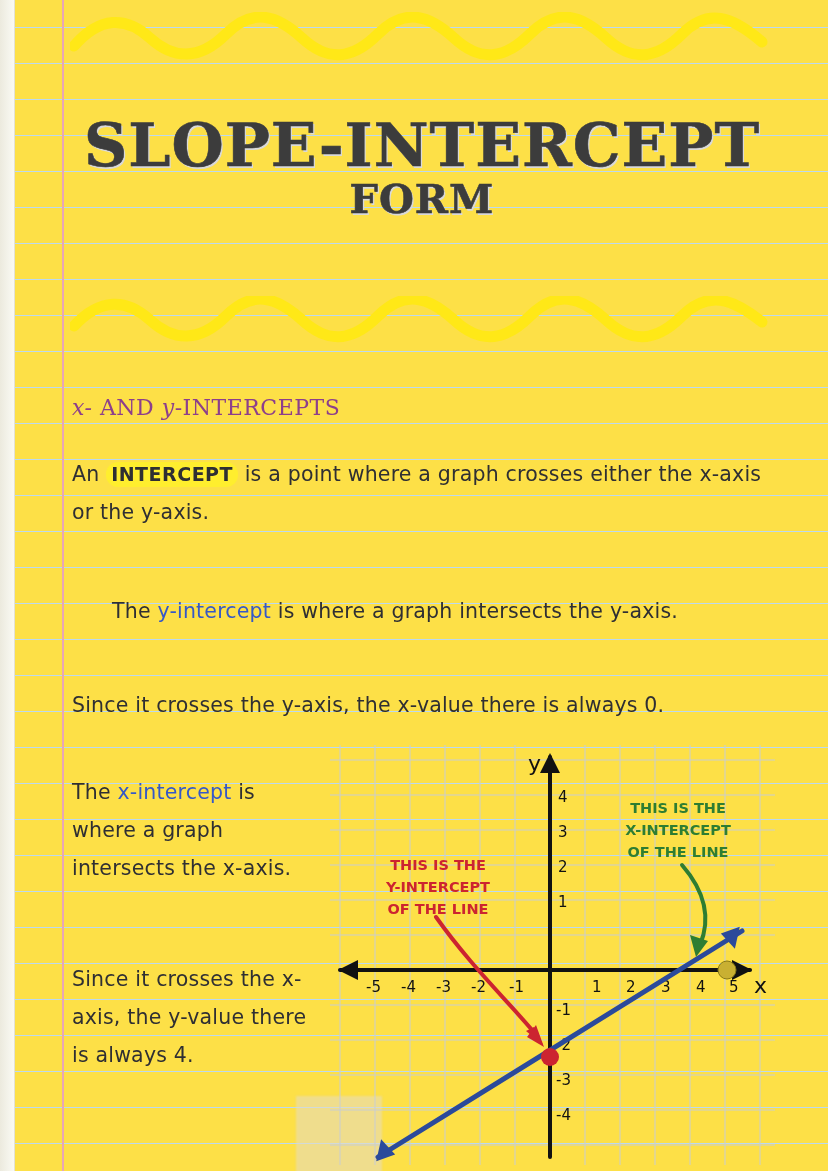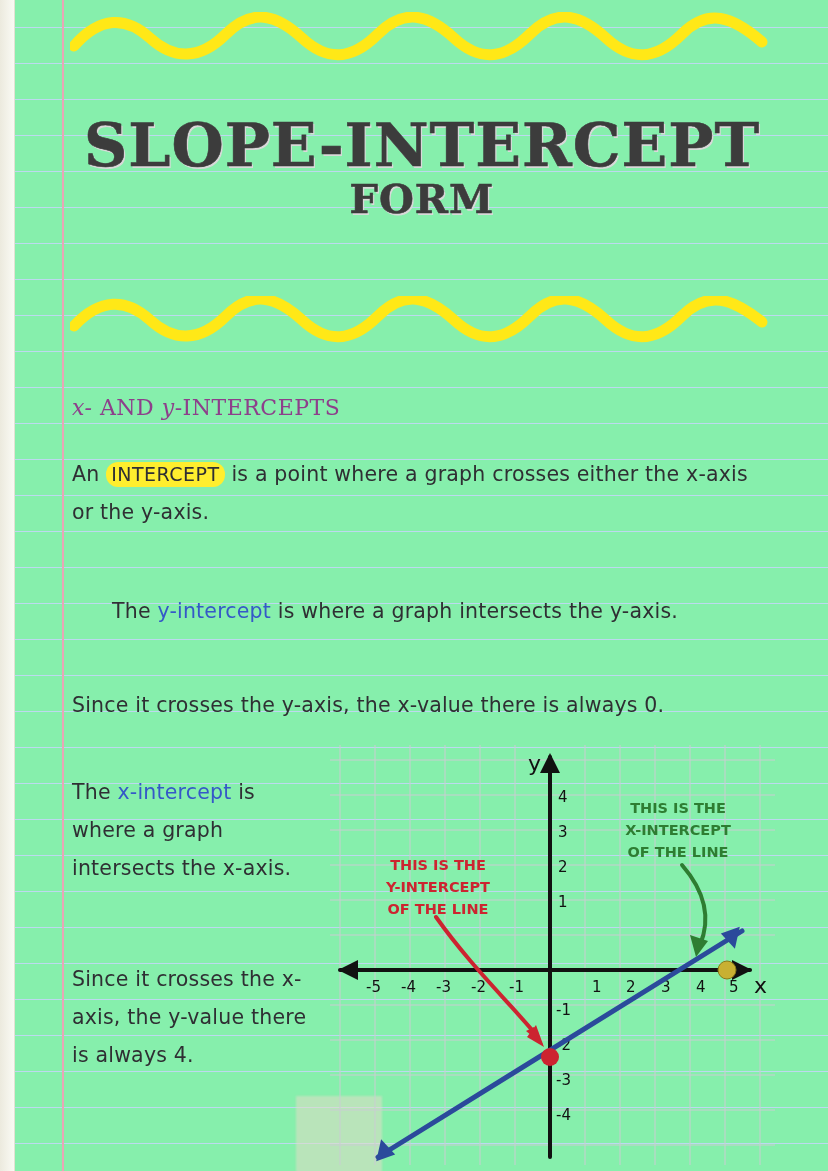--- a/index.html
+++ b/index.html
@@ -5,21 +5,21 @@
   html,body{margin:0;padding:0;}
   body{
     width:828px;height:1171px;
     background:#fdfdfa;
     font-family:"DejaVu Sans", sans-serif;
     overflow:hidden;
     position:relative;
   }
   #page{
     position:absolute;inset:0;
-    background:#86efac;
+    background:#fde047;
   }
   
   .rules{
     position:absolute;left:0;top:0;width:828px;height:1171px;
     background-image:repeating-linear-gradient(
        to bottom,
        rgba(255,255,255,0) 0px,
        rgba(255,255,255,0) 35px,
        #bcd9ef 35px,
        #bcd9ef 36px);
@@ -72,21 +72,21 @@
   .para{
     position:absolute;
     font-family:"DejaVu Sans", sans-serif;
     font-size:20.5px;
     color:#2f2f33;
     line-height:38px;
     letter-spacing:.2px;
   }
   .hl{
     background:#ffee2e;
-    font-weight:normal;
+    font-weight:bold;
     padding:1px 5px 2px 5px;
     letter-spacing:.5px;
     font-size:19px;
     border-radius:12px;
   }
   .blue{color:#3558c8;}
   .p1{left:72px;top:455px;width:700px;}
   .p2{left:72px;top:592px;width:700px;margin-left:40px;}
   .p3{left:72px;top:650px;width:700px;margin-top:36px;}
   .p4{left:72px;top:773px;width:250px;}

